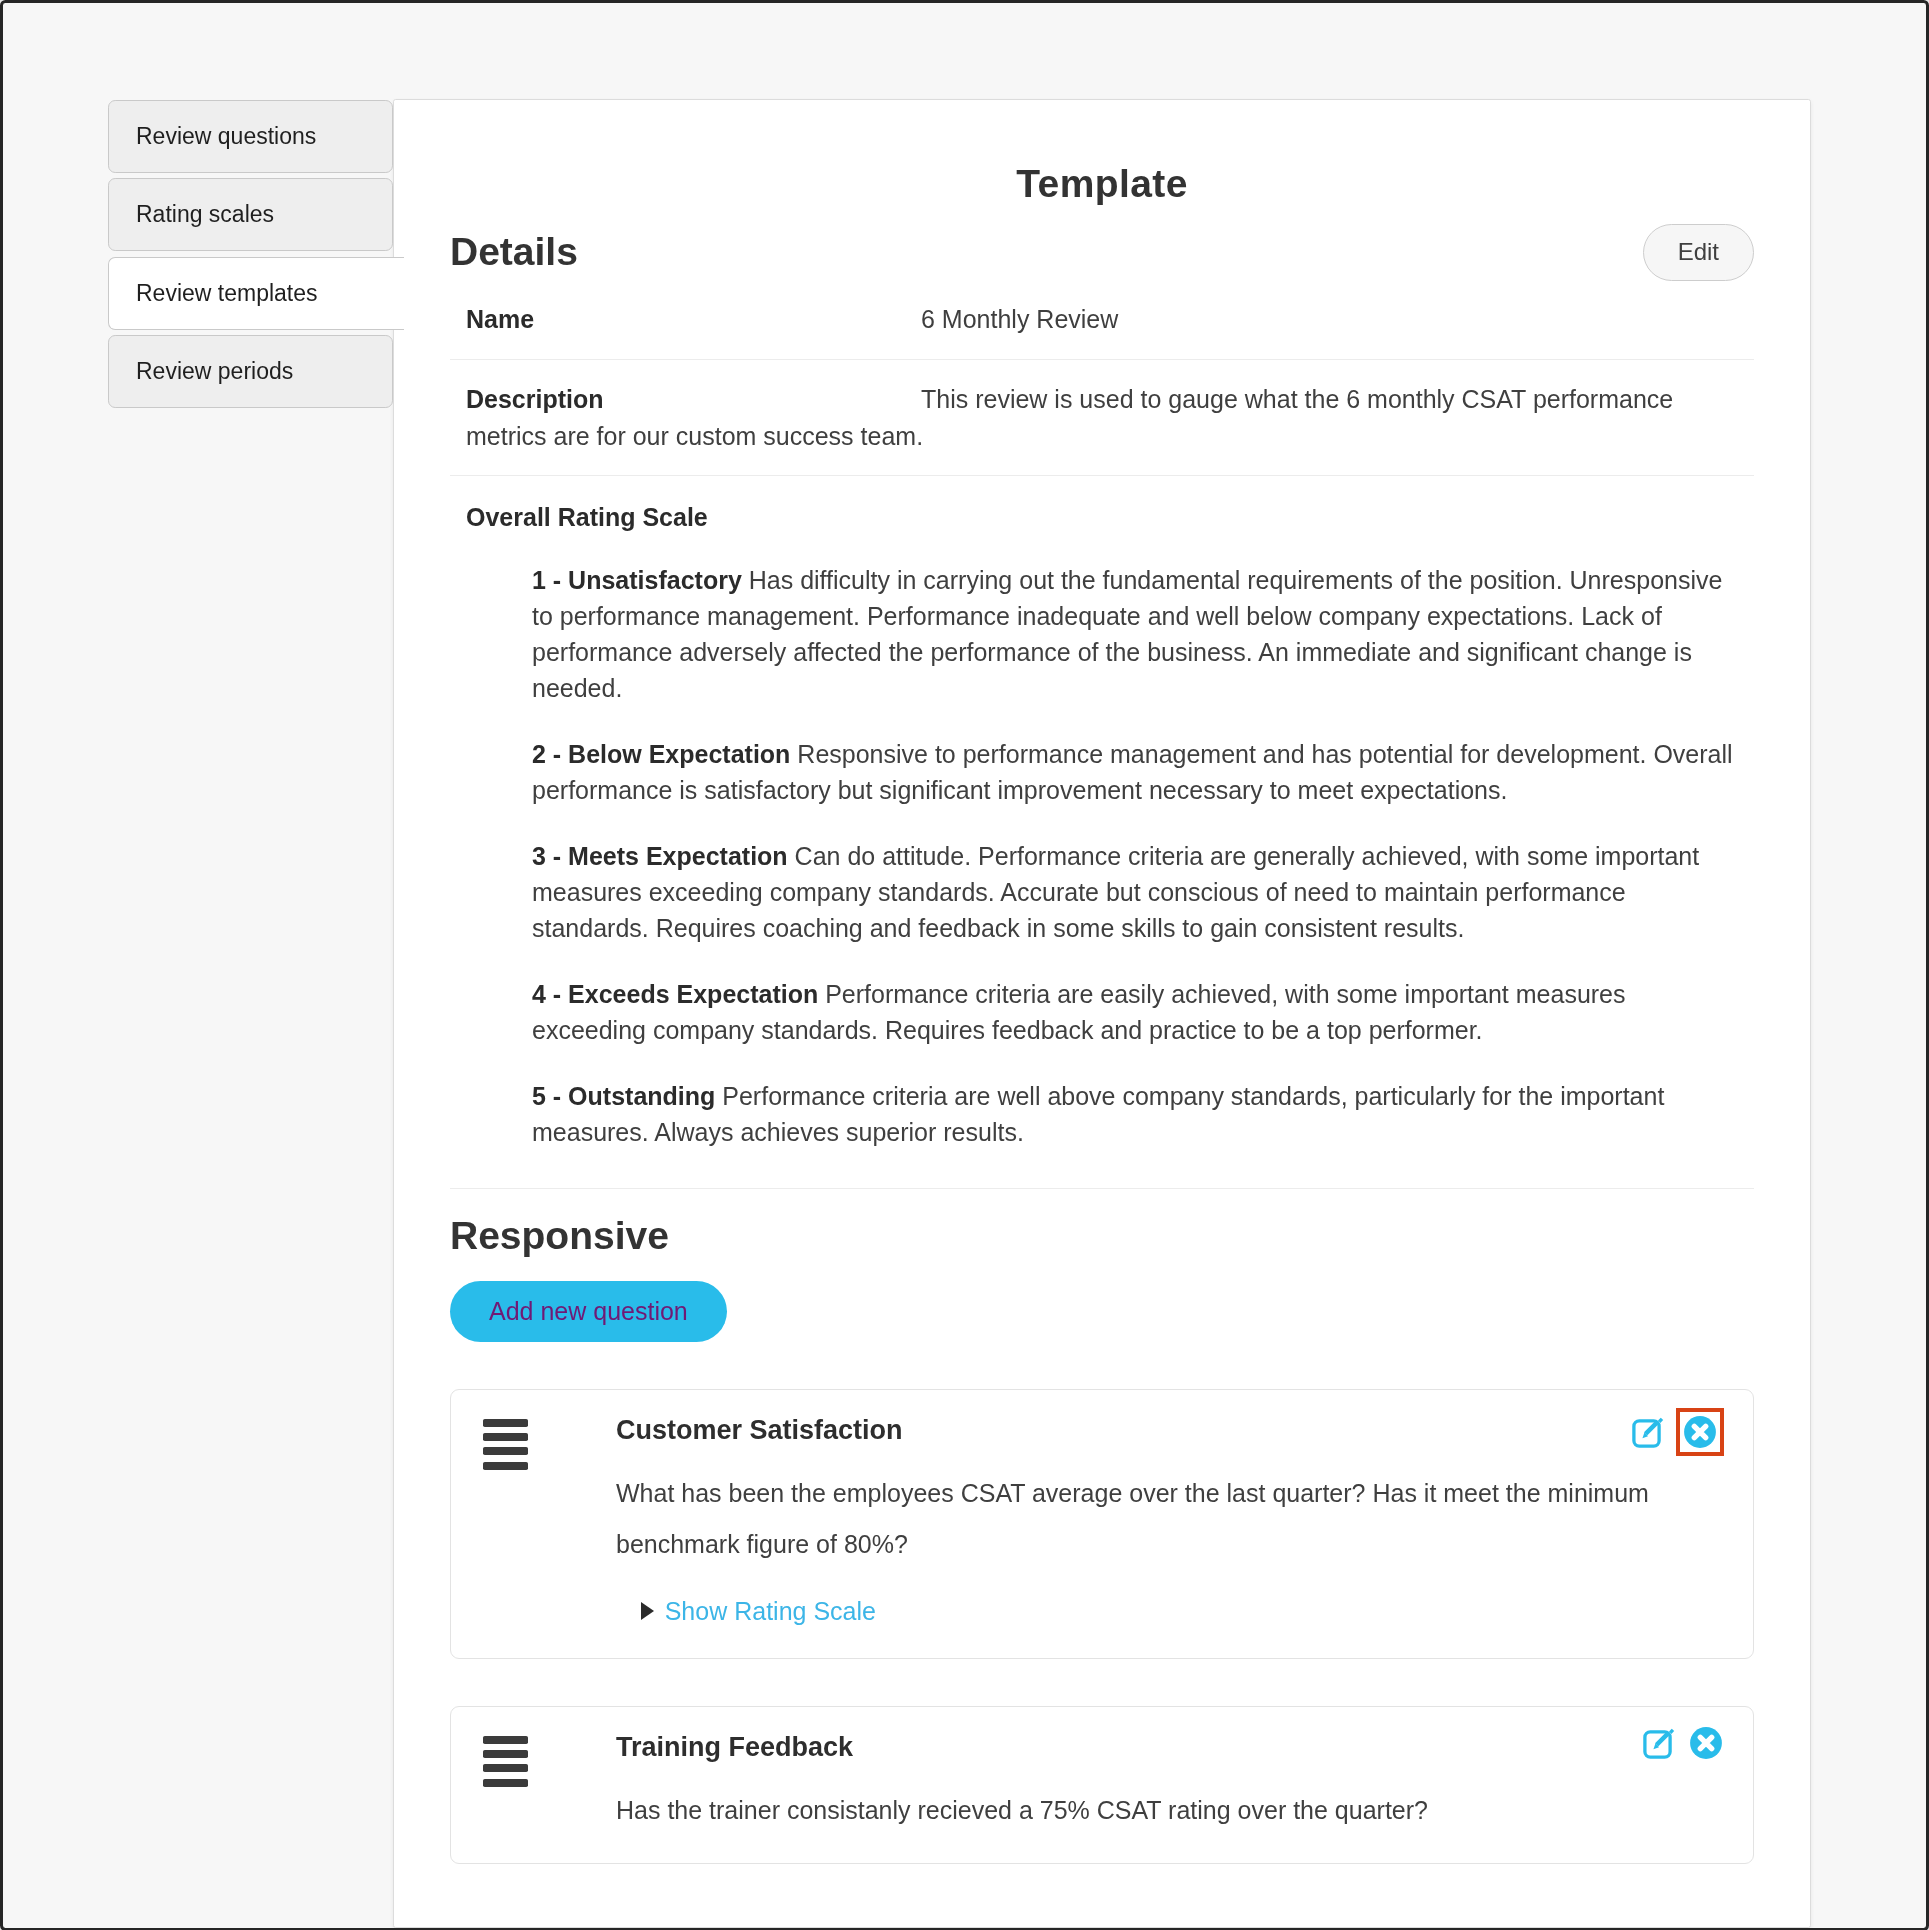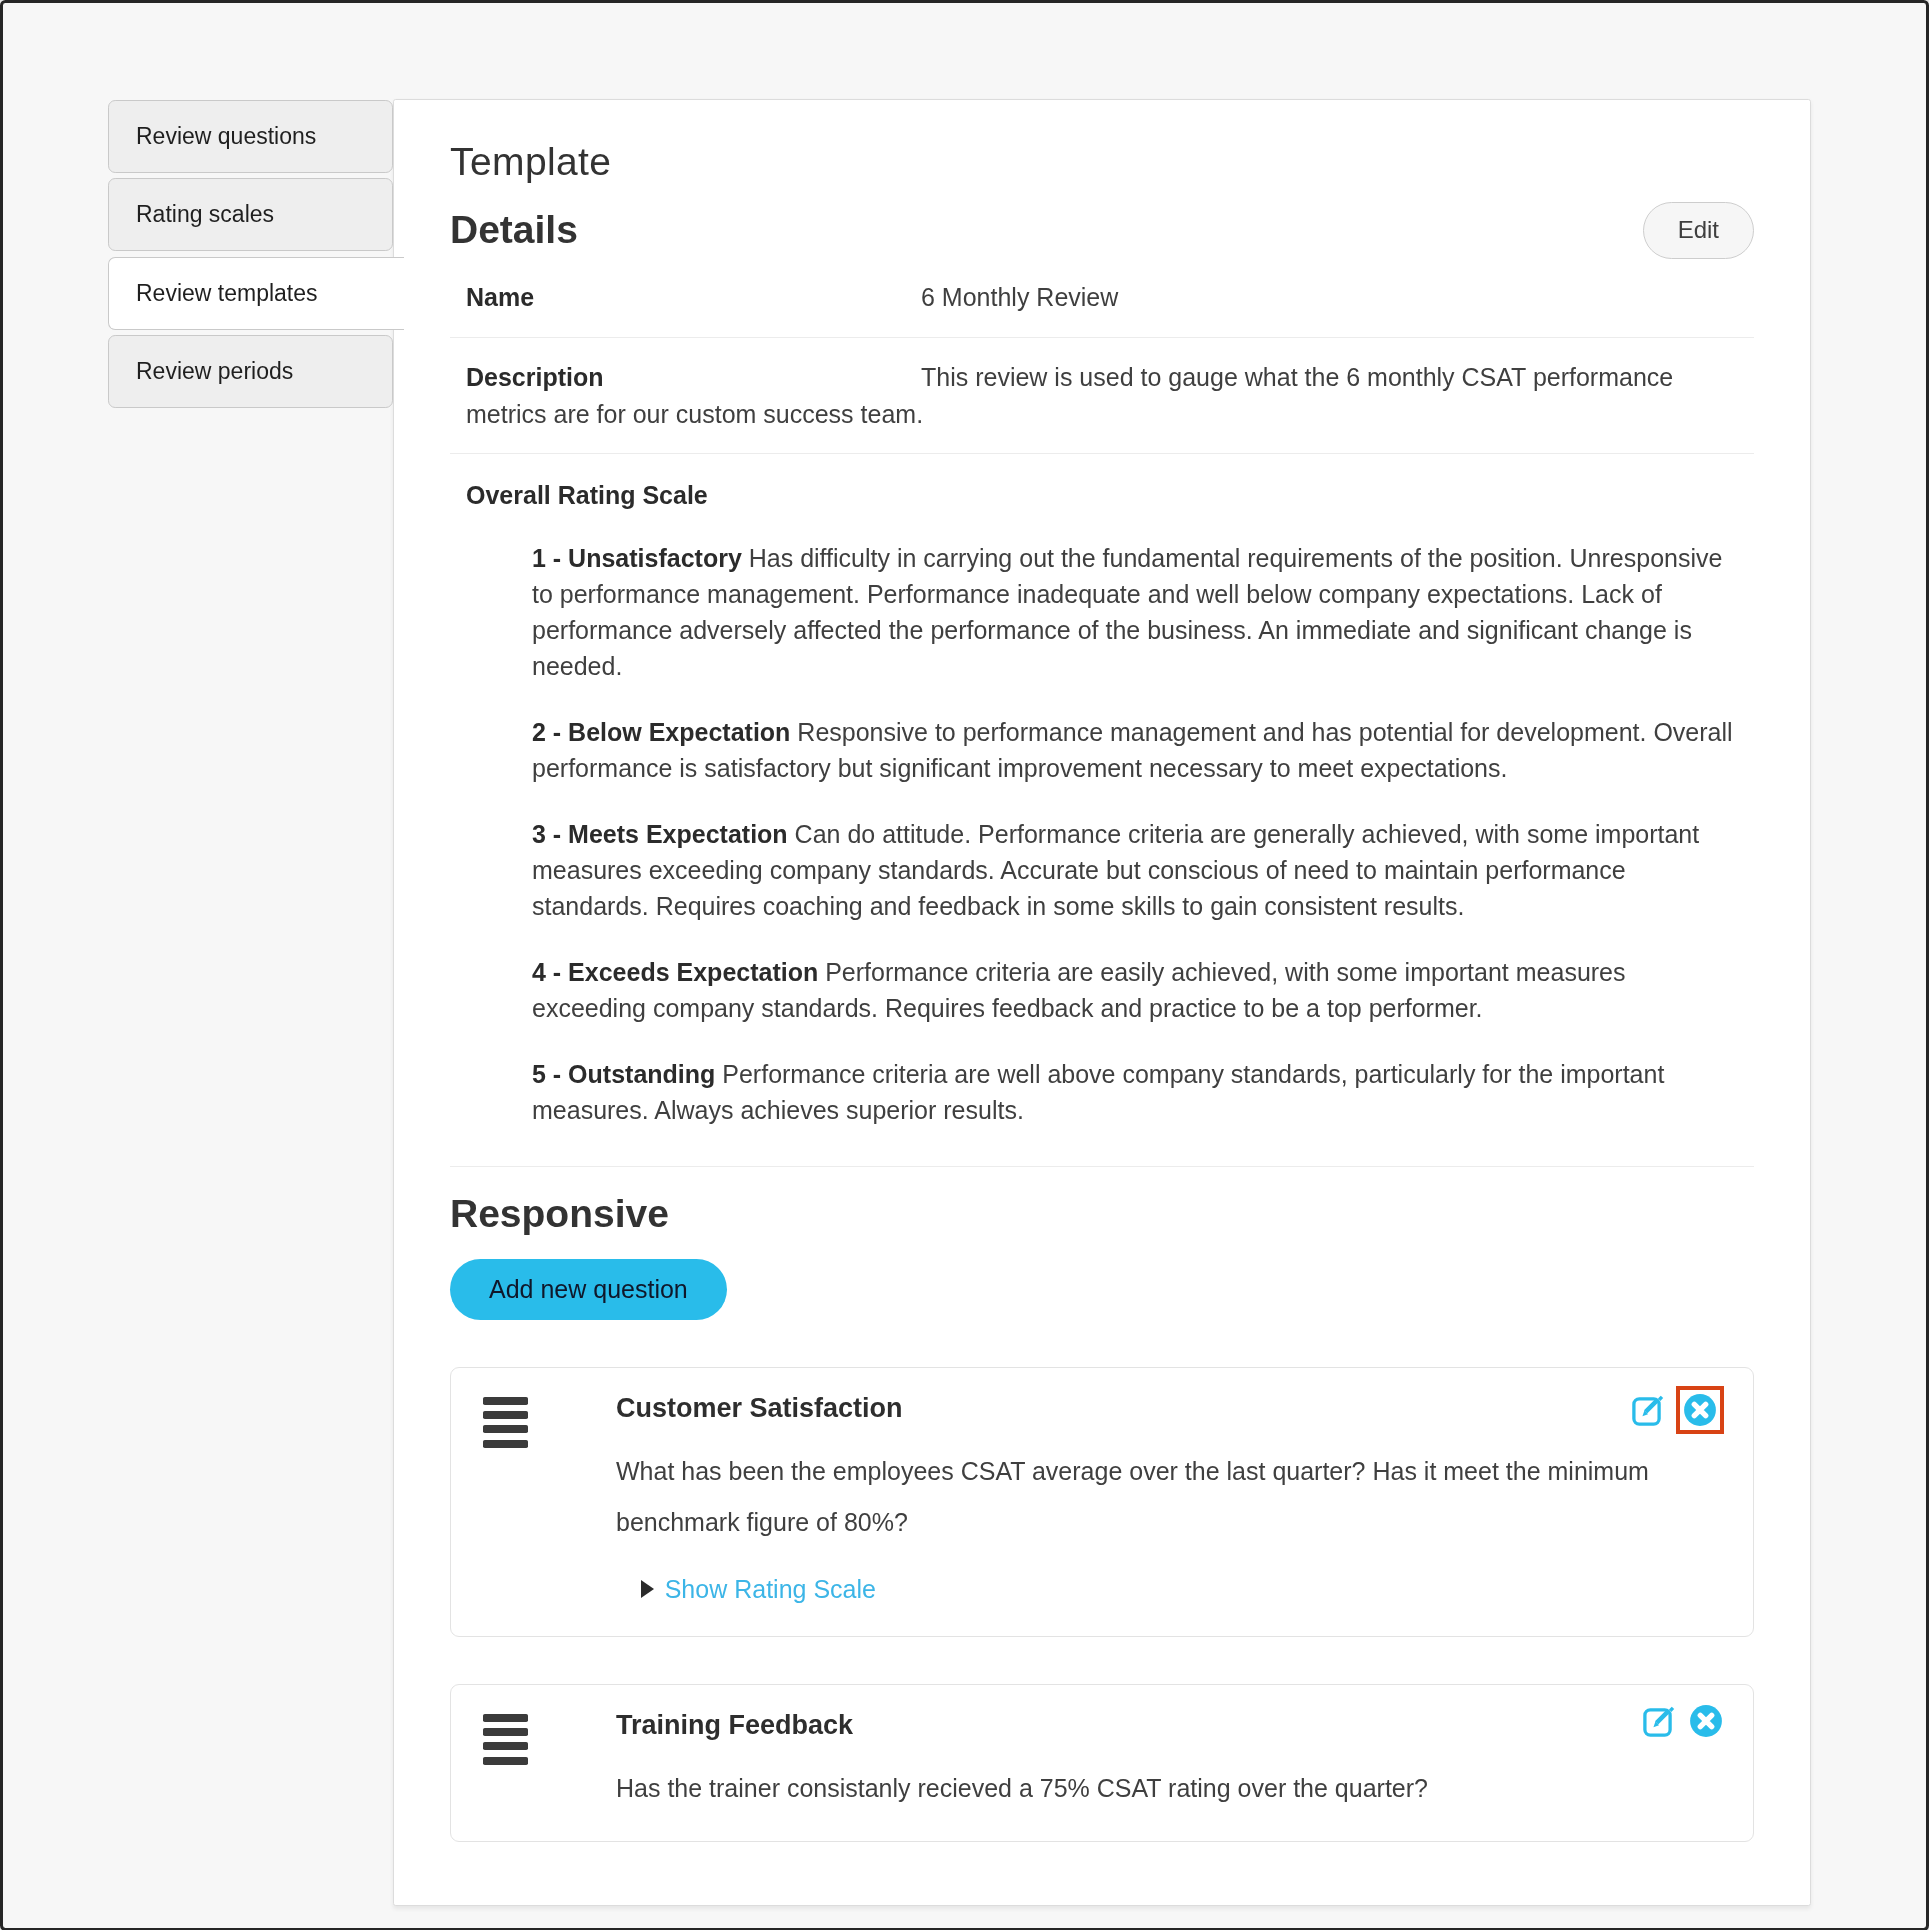--- a/index.html
+++ b/index.html
@@ -27,22 +27,22 @@
 
   
   .panel {
     position:absolute; left:390px; top:96px; width:1418px; min-height:1712px;
     background:#ffffff; border:1.8px solid #dcdcdc; border-radius:2.7px;
     box-shadow:0 2.7px 4.5px rgba(0,0,0,0.07);
     padding:36px 56px 63px 56px; z-index:1;
   }
 
   .page-title {
-    font-size:39px; font-weight:normal; color:#333333;
-    margin-top:4px; letter-spacing:0.4px;
+    text-align:center; font-size:39px; font-weight:bold; color:#333333;
+    margin-top:26px; letter-spacing:0.4px;
   }
 
   .details-header {
     display:flex; justify-content:space-between; align-items:center;
     margin-top:18px;
   }
   .section-heading { font-size:39px; font-weight:bold; color:#333333; }
   .edit-btn {
     font-family:"Liberation Sans", sans-serif;
     font-size:24px; color:#3f3f3f; background:#f6f6f6;
@@ -62,21 +62,21 @@
   .scale-item {
     margin:30px 0 0 66px; font-size:25px; line-height:36px; color:#3f3f3f;
     max-width:1209px;
   }
   .scale-item b { color:#2b2b2b; }
 
   .questions-heading { margin-top:25px; }
   .add-question-btn {
     font-family:"Liberation Sans", sans-serif;
     display:inline-block; margin-top:23px;
-    background:#29bcea; color:#0f172a; font-size:25px;
+    background:#29bcea; color:#701a75; font-size:25px;
     border:none; border-radius:34px; padding:16px 39px; cursor:pointer;
   }
 
   .qcard {
     position:relative; margin-top:47px;
     border:1.8px solid #e3e3e3; border-radius:9px;
     padding:19.7px 32px 27px 32px;
     display:flex; background:#ffffff;
   }
   .drag-handle { width:45px; margin-top:9px; cursor:grab; flex:none; }

